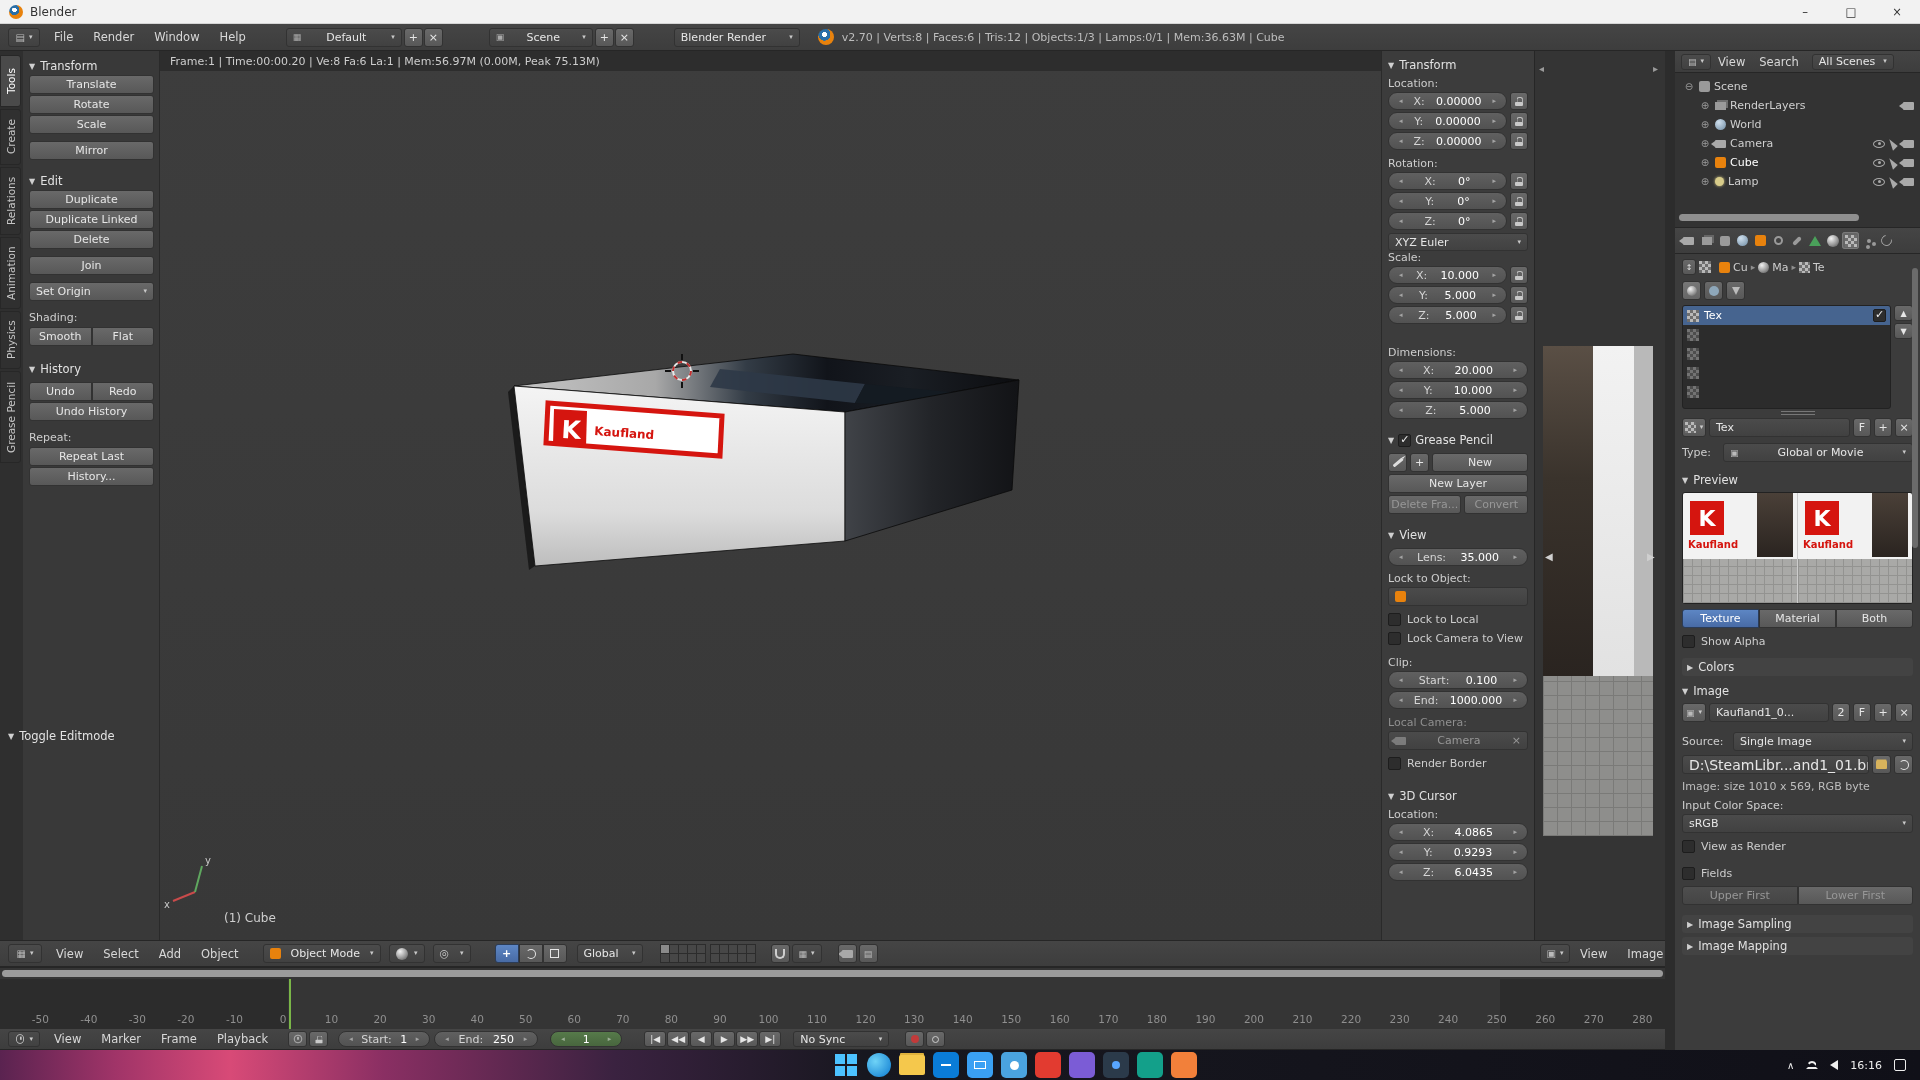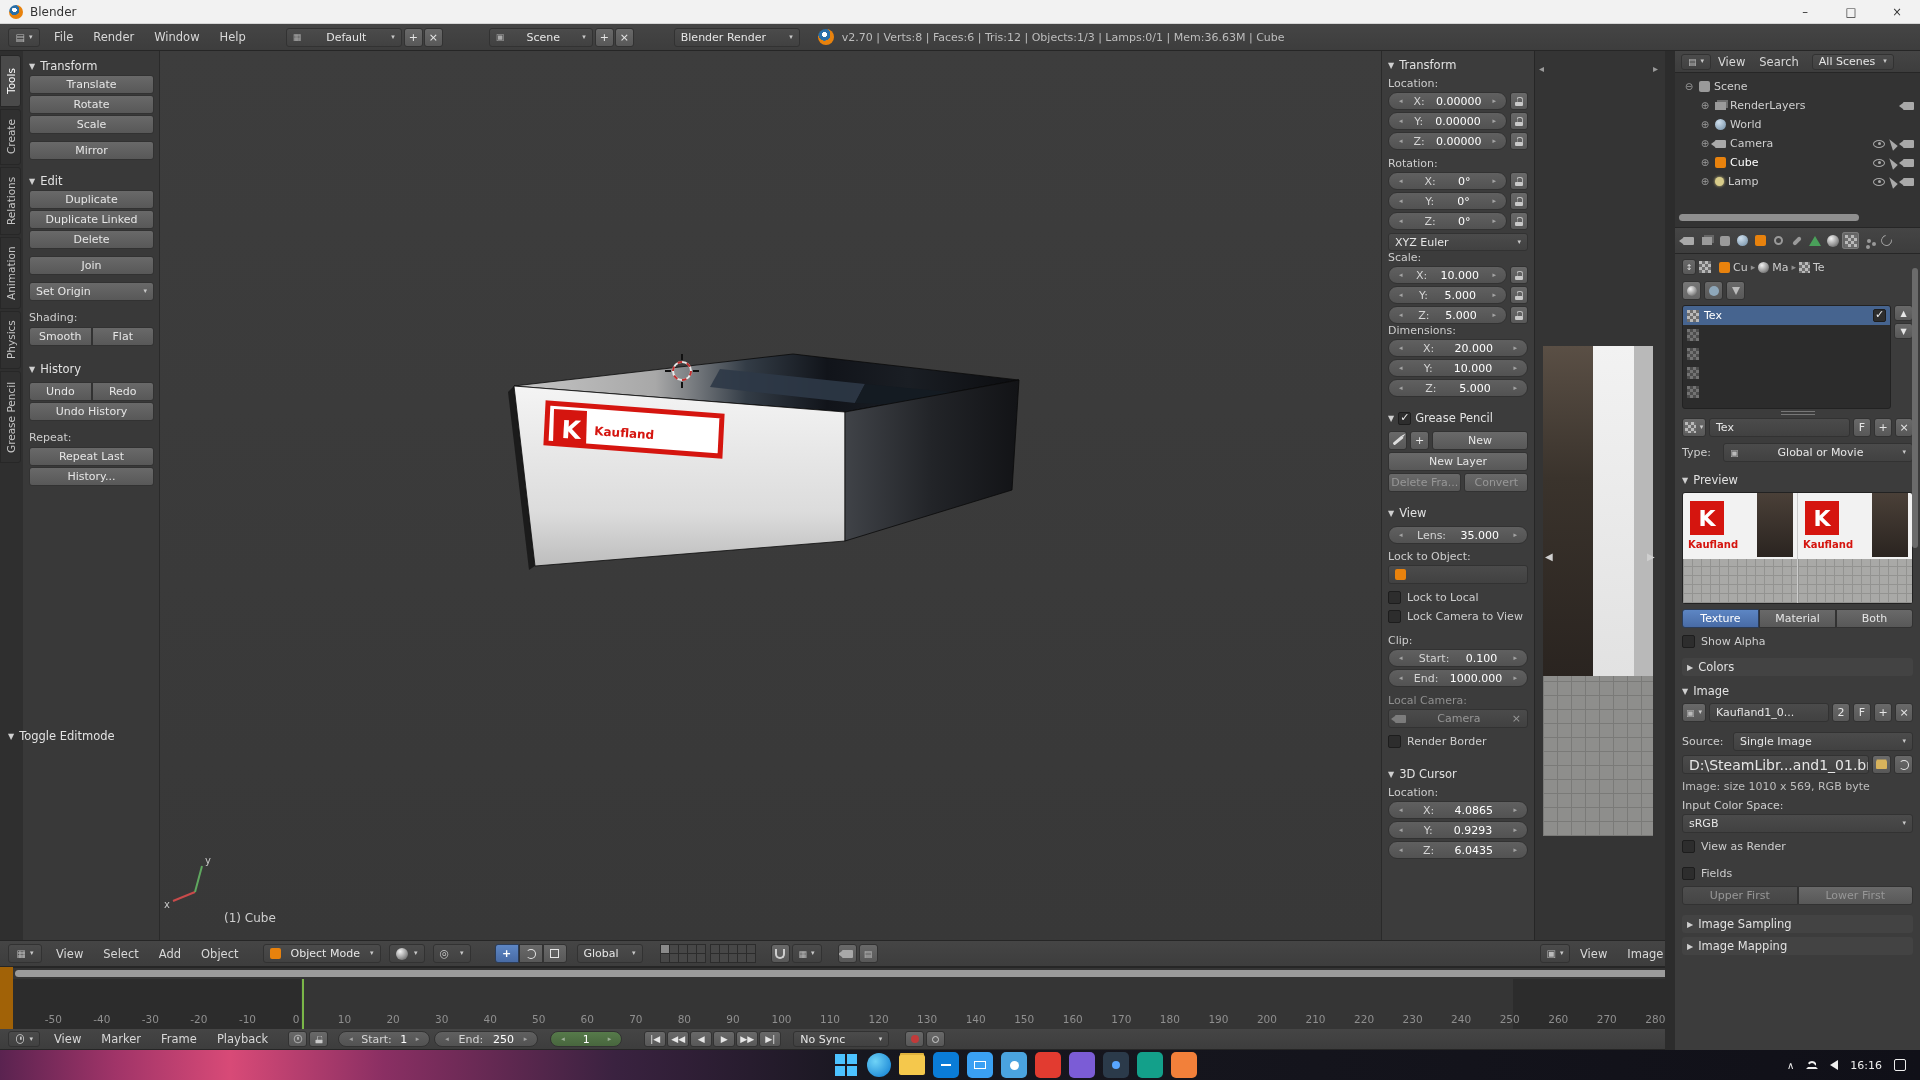--- a/index.html
+++ b/index.html
@@ -161,20 +161,23 @@
       <div class="btn" style="margin-top:3px;">Repeat Last</div>
       <div class="btn" style="margin-top:1px;">History...</div>
     </div>
     <div class="ph s" style="left:8px;top:676px;">
         <span class="tri">▼</span>
         <span>Toggle Editmode</span>
       </div>
   </div>
 
   <div class="s" style="left:160px;top:51px;width:1221px;height:889px;background:linear-gradient(#3d3d3d,#383838);overflow:hidden;">
+    <div class="s" style="left:0;top:0;width:1221px;height:20px;background:#2d2d2d;display:flex;align-items:center;padding-left:10px;color:#cdcdcd;font-size:11px;">
+      <span>Frame:1 | Time:00:00.20 | Ve:8 Fa:6 La:1 | Mem:56.97M (0.00M, Peak 75.13M)</span>
+    </div>
     <svg class="s" style="left:0;top:0;" width="1221" height="889" viewBox="0 0 1221 889">
       <defs>
         <linearGradient id="topGrad" x1="0" y1="0" x2="1" y2="0">
           <stop offset="0" stop-color="#c4c4c4"></stop>
             <stop offset="0.28" stop-color="#a8a8a8"></stop>
           <stop offset="0.46" stop-color="#333c46"></stop>
             <stop offset="0.62" stop-color="#11141a"></stop>
           <stop offset="0.78" stop-color="#1a1e24"></stop>
             <stop offset="1" stop-color="#0c0d10"></stop>
         </linearGradient>
@@ -341,21 +344,21 @@
             <span class="arl">◂</span>
             <span class="k">Z:</span>
             <span class="v">5.000</span>
             <span class="arr">▸</span>
           </div>
           <div class="btn sq" style="height:18px;width:18px;">
             <span class="lock" style="transform:scale(.8);"></span>
           </div>
         </div>
     </div>
-    <div class="lbl" style="margin-top:0;">Dimensions:</div>
+    <div class="lbl" style="margin-top:22px;">Dimensions:</div>
     <div>
       <div class="fld" style="margin-top:2px;">
           <span class="arl">◂</span>
           <span class="k">X:</span>
           <span class="v">20.000</span>
           <span class="arr">▸</span>
         </div>
 
       <div class="fld" style="margin-top:2px;">
           <span class="arl">◂</span>
@@ -556,21 +559,21 @@
   </div>
   <div class="s hdrbar" style="left:1534px;top:940px;width:131px;height:27px;border-top:1px solid #262626;overflow:hidden;">
     <div class="btn dark" style="margin-left:6px;width:30px;flex:none;">
         <span style="font-size:10px;color:#bbb;">▣</span>
         <span class="caret">▾</span>
       </div>
     <span class="menu">View</span>
     <span class="menu">Image</span>
   </div>
 
-  <div class="s" style="left:13px;top:967px;width:1665px;height:62px;background:#353535;border-top:1px solid #262626;overflow:hidden;">
+  <div class="s" style="left:0;top:967px;width:1665px;height:62px;background:#353535;border-top:1px solid #262626;overflow:hidden;">
     <div class="s" style="left:2px;top:2px;width:1661px;height:7px;background:#9b9b9b;border-radius:4px;"></div>
     <div class="s" style="left:0;top:11px;width:288px;height:51px;background:rgba(0,0,0,.16);"></div>
     <div class="s" style="left:1500px;top:11px;width:165px;height:51px;background:rgba(0,0,0,.16);"></div>
     <div class="s" style="left:289px;top:11px;width:2px;height:51px;background:#7ab648;"></div>
     <div class="s" style="left:16px;top:44px;white-space:nowrap;"><span class="tick">-50</span><span class="tick">-40</span><span class="tick">-30</span><span class="tick">-20</span><span class="tick">-10</span><span class="tick">0</span><span class="tick">10</span><span class="tick">20</span><span class="tick">30</span><span class="tick">40</span><span class="tick">50</span><span class="tick">60</span><span class="tick">70</span><span class="tick">80</span><span class="tick">90</span><span class="tick">100</span><span class="tick">110</span><span class="tick">120</span><span class="tick">130</span><span class="tick">140</span><span class="tick">150</span><span class="tick">160</span><span class="tick">170</span><span class="tick">180</span><span class="tick">190</span><span class="tick">200</span><span class="tick">210</span><span class="tick">220</span><span class="tick">230</span><span class="tick">240</span><span class="tick">250</span><span class="tick">260</span><span class="tick">270</span><span class="tick">280</span></div>
   </div>
   <div class="s hdrbar" style="left:0;top:1029px;width:1665px;height:21px;">
     <div class="btn dark" style="margin-left:8px;width:32px;height:16px;">
         <span class="clock" style="transform:scale(.8);"></span>
         <span class="caret">▾</span>

